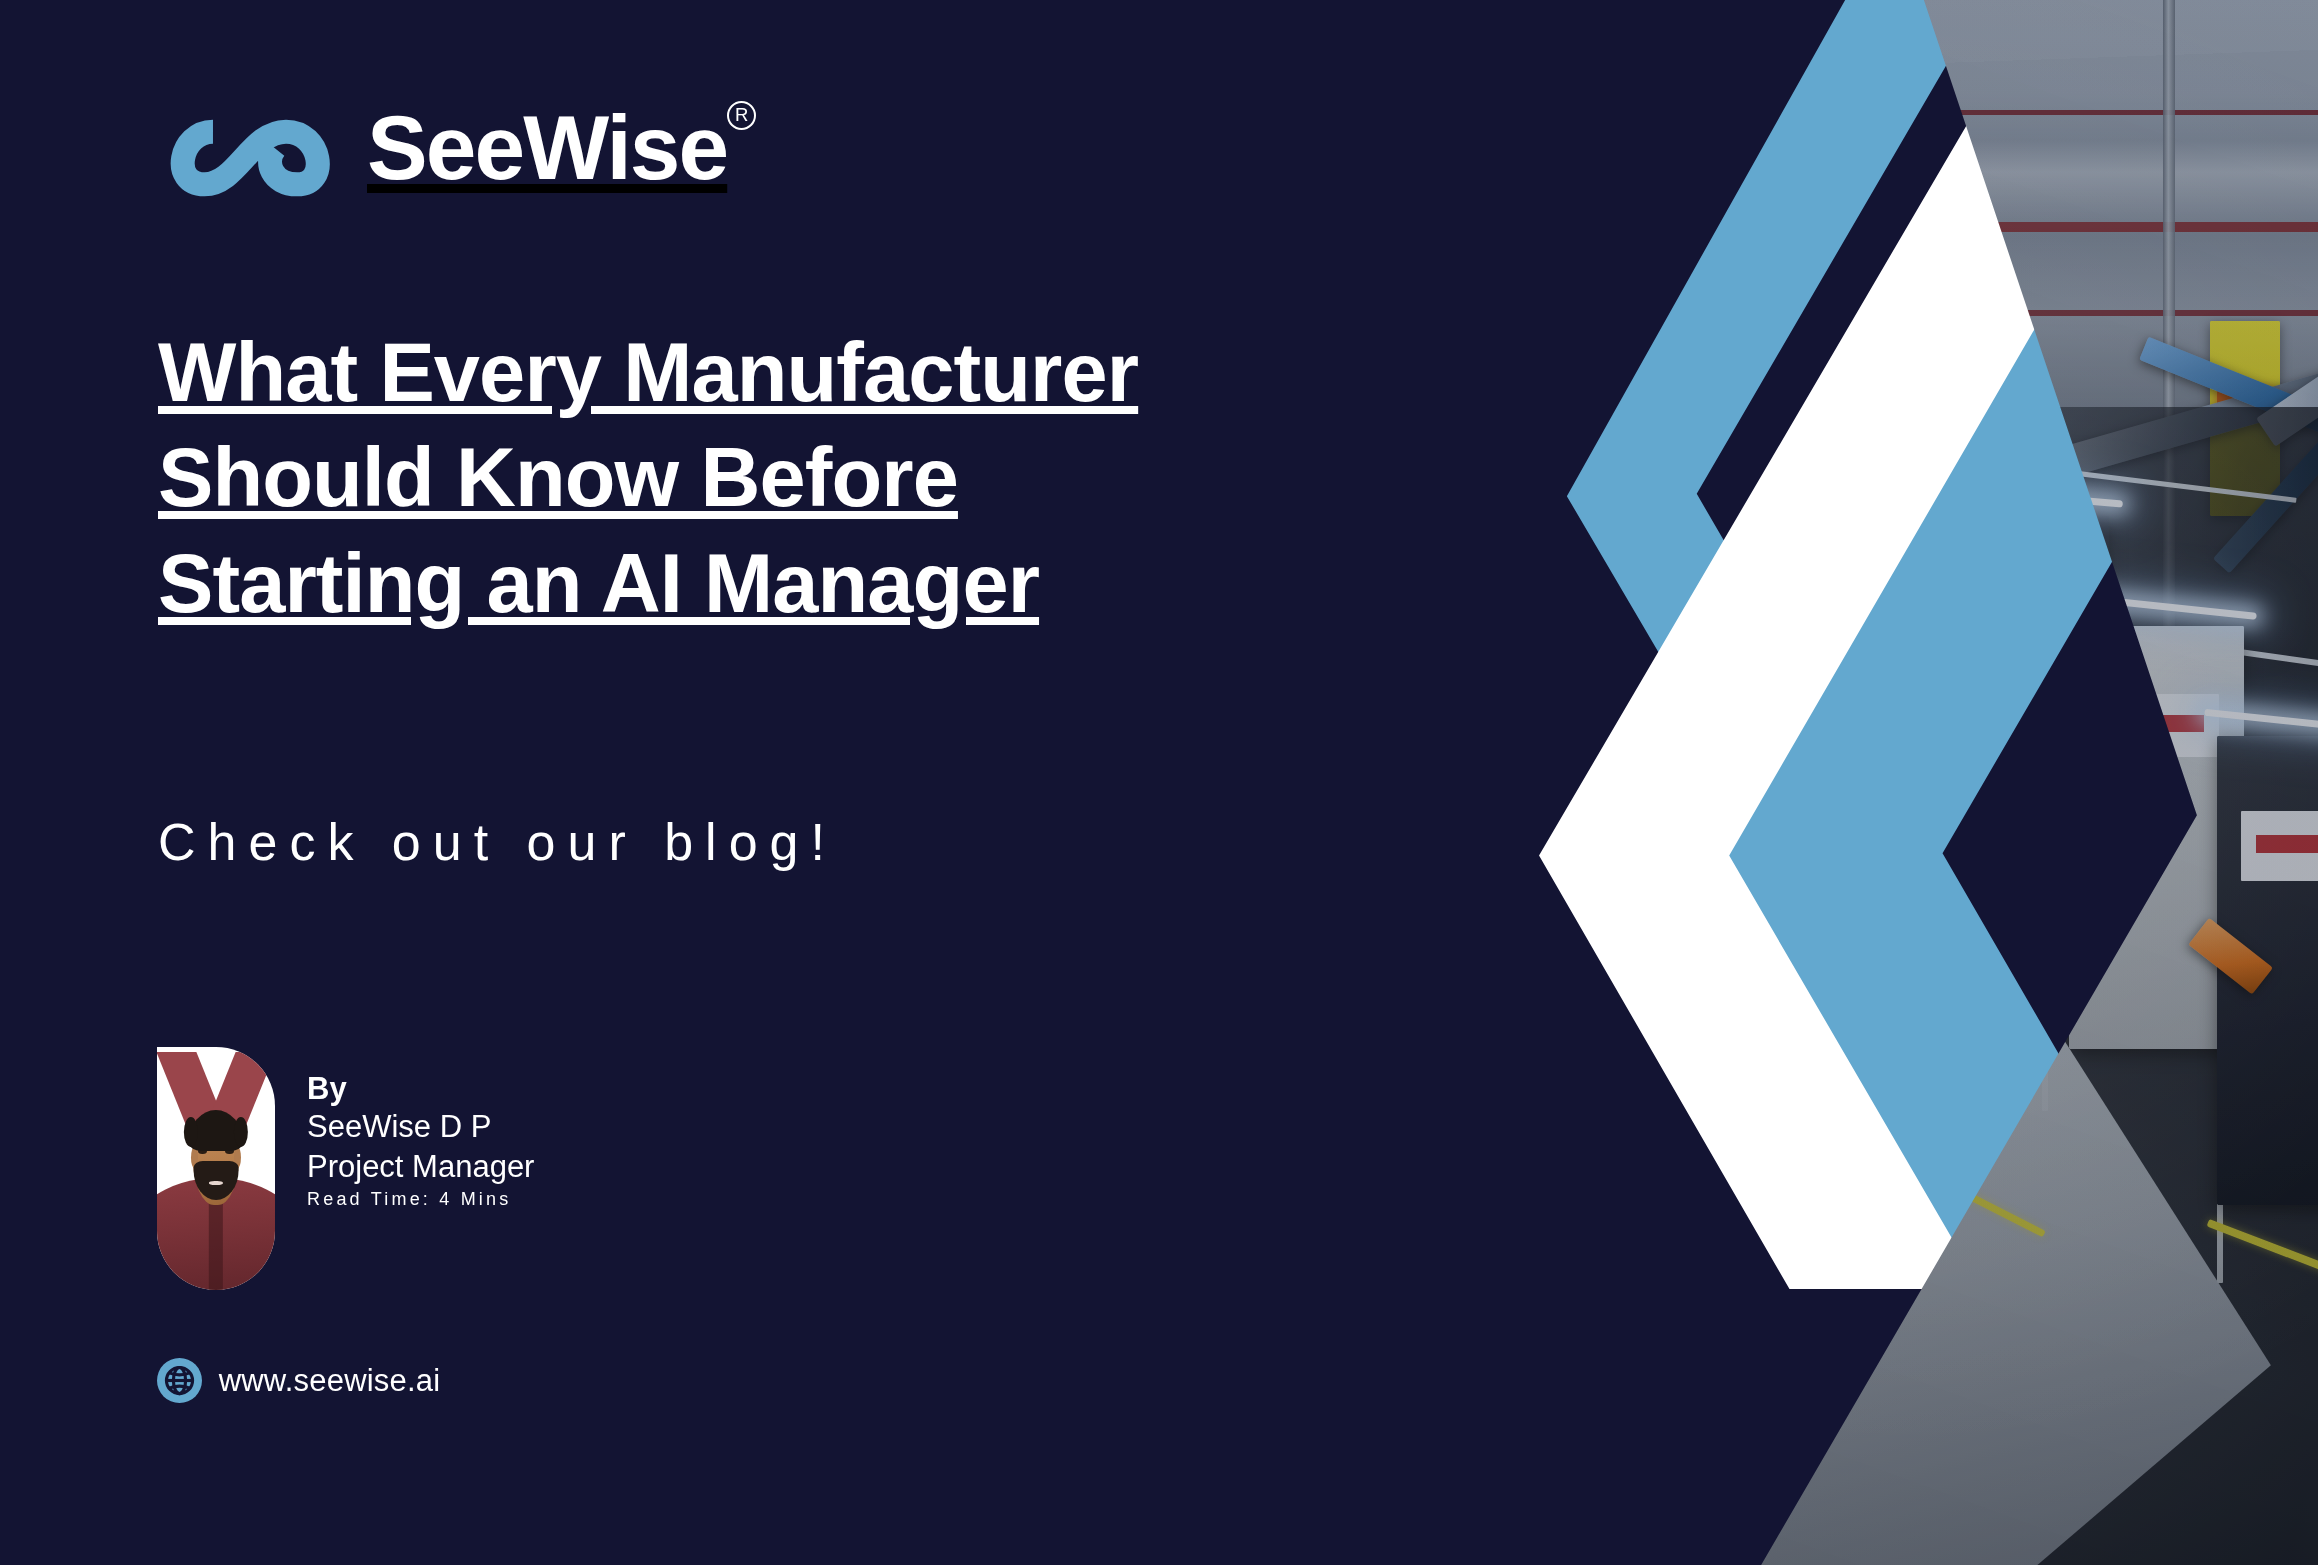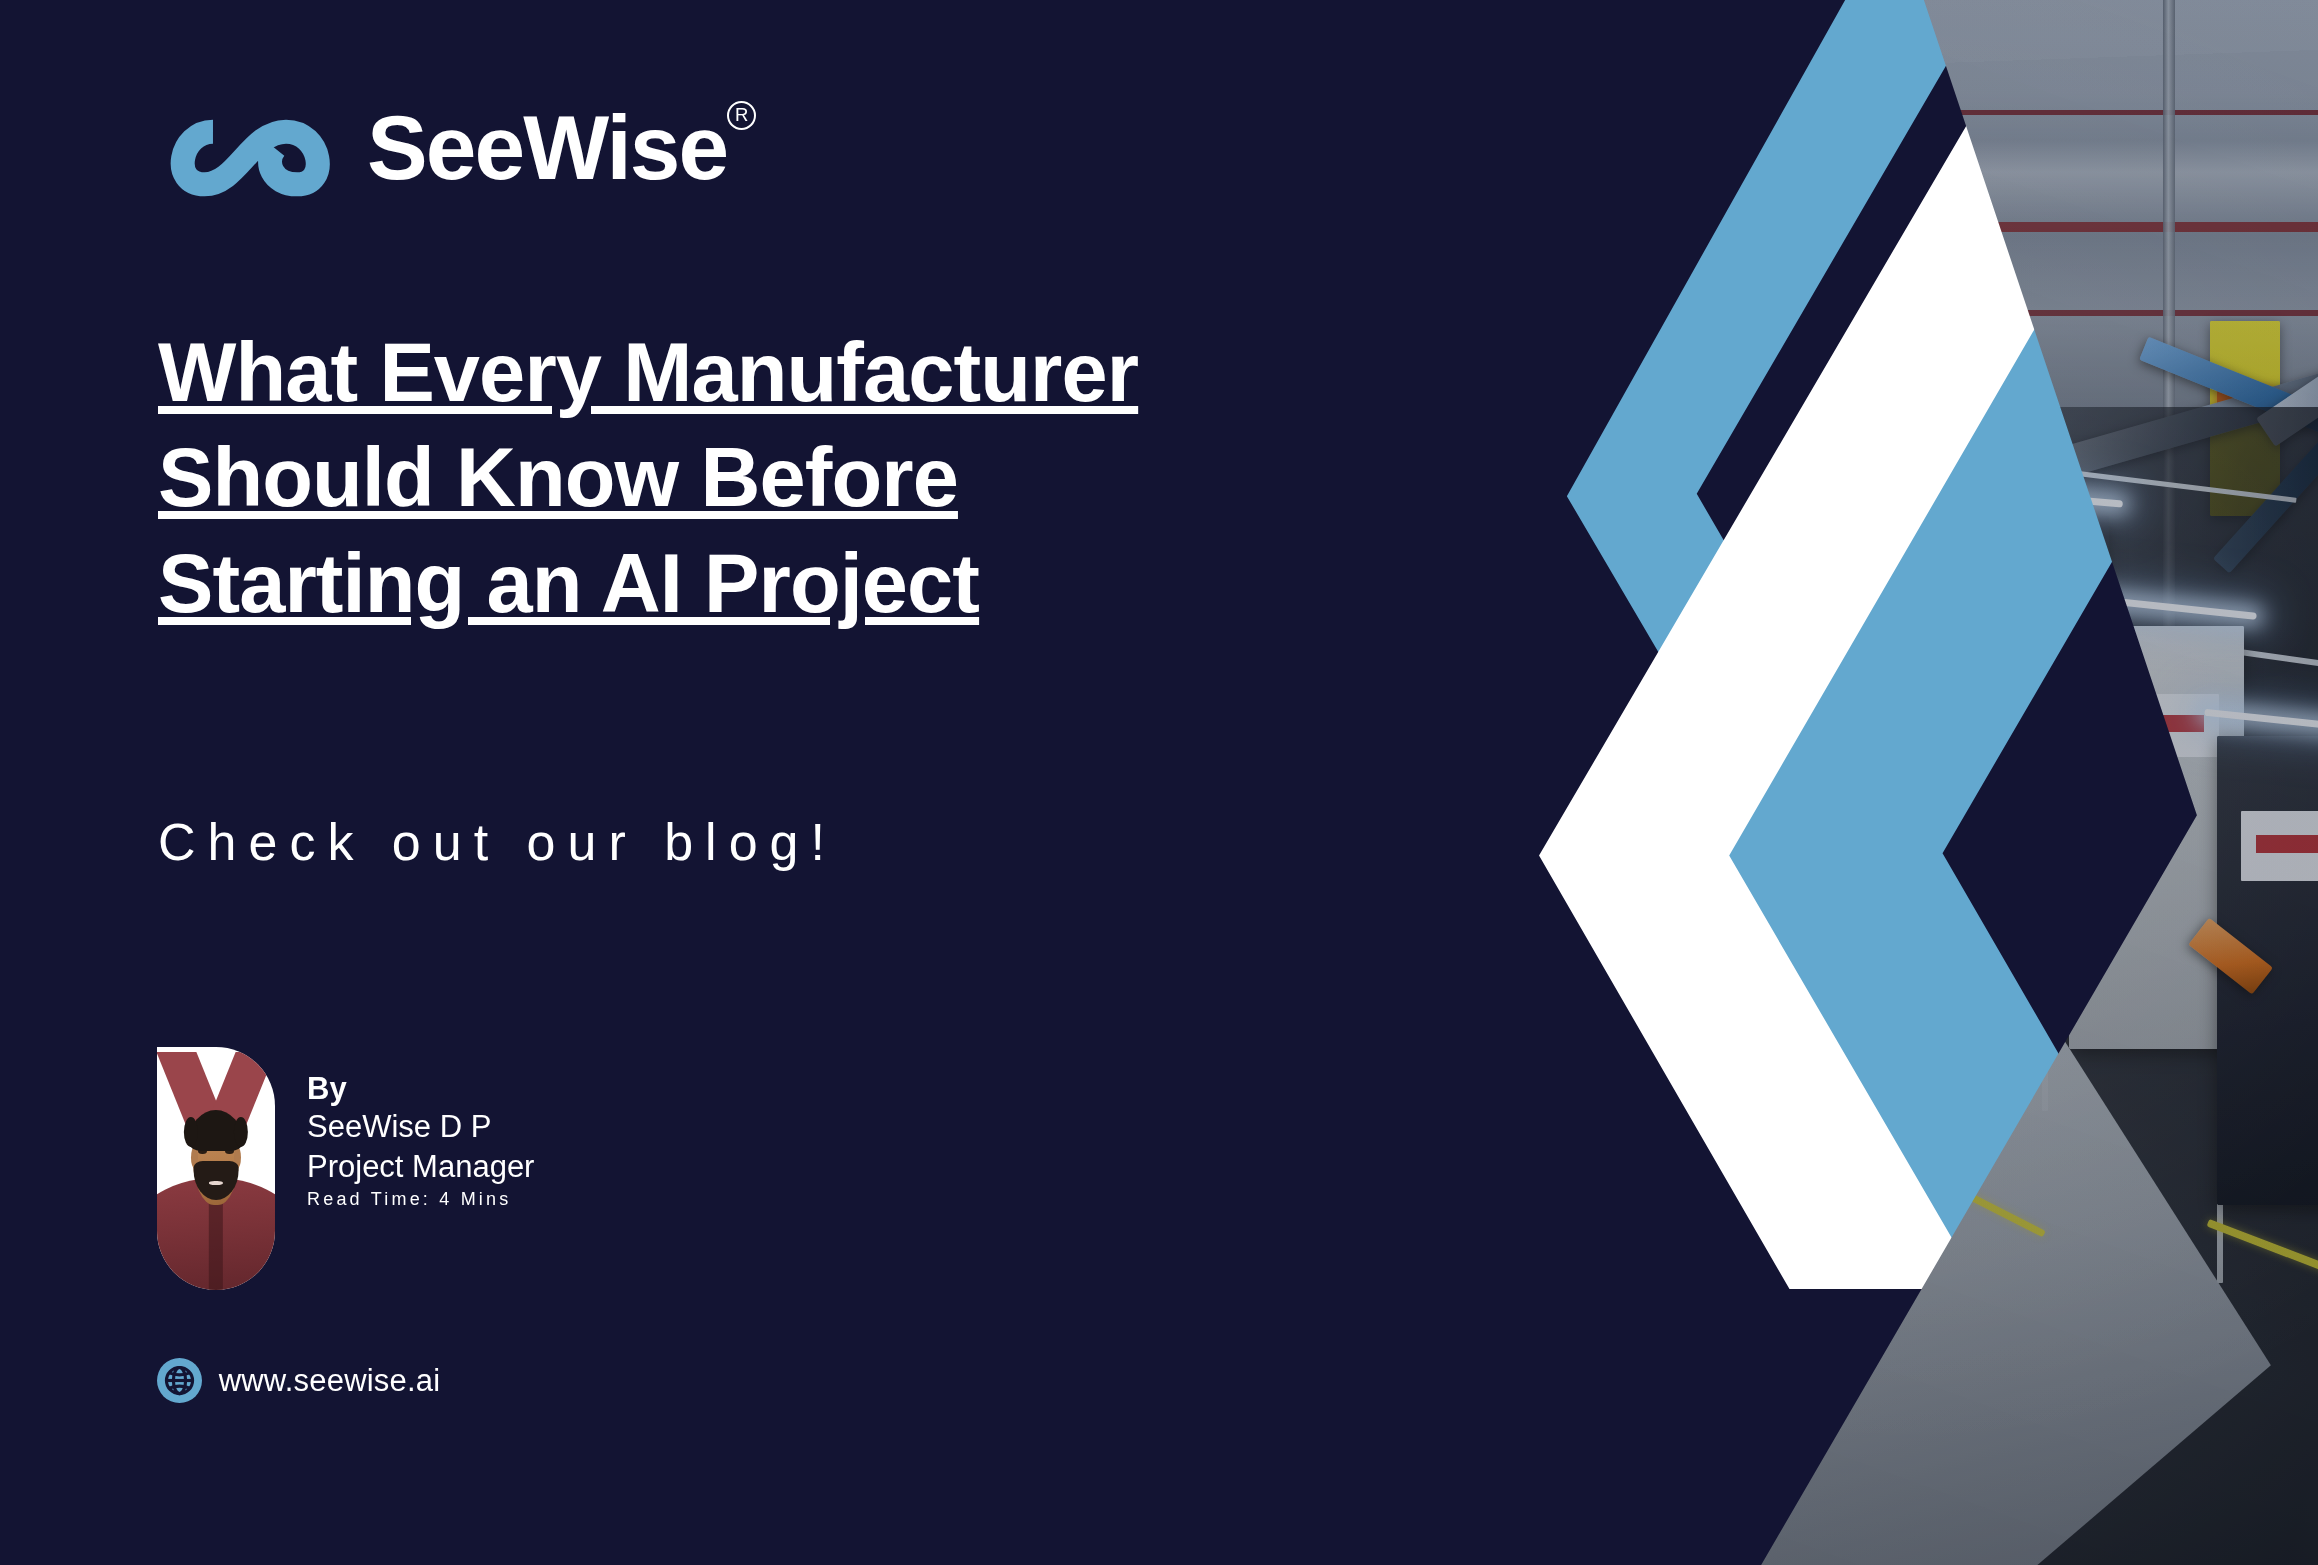--- a/index.html
+++ b/index.html
@@ -138,21 +138,21 @@
   .grade2 {
     position:absolute; inset:0;
     background:radial-gradient(ellipse at 35% 45%, rgba(255,255,255,.10), rgba(0,0,0,0) 62%);
   }
 
   
   .content { position:absolute; left:0; top:0; width:1530px; height:1565px; }
 
   .logo-row {
     position:absolute; left:158px; top:103px;
-    display:flex; align-items:flex-start;
+    display:flex; align-items:flex-start;text-decoration:underline;
   }
   .logo-mark { width:195px; height:110px; flex:0 0 auto; }
   .logo-word {
     position:relative;
     margin-left:14px;
     color:#ffffff;
     font-size:91px; font-weight:700; line-height:.98;
     letter-spacing:-1.9px;
     white-space:nowrap;
   }
@@ -380,21 +380,21 @@
                  C 352 62, 372 176, 300 176
                  C 246 176, 228 128, 252 98" fill="none" stroke="#63a8cf" stroke-width="52" stroke-linecap="butt"></path>
       </svg>
       <div class="logo-word">SeeWise</div>
       <div class="logo-reg">R</div>
     </div>
 
     <h1 class="headline">
       <span class="ln">What Every Manufacturer</span>
       <span class="ln">Should Know Before</span>
-      <span class="ln">Starting an AI Project</span>
+      <span class="ln">Starting an AI Manager</span>
     </h1>
 
     <div class="subhead">Check out our blog!</div>
 
     <div class="author">
       <div class="avatar">
         <div class="p-shirt"></div>
         <div class="p-collarL"></div>
         <div class="p-collarR"></div>
         <div class="p-neck"></div>

